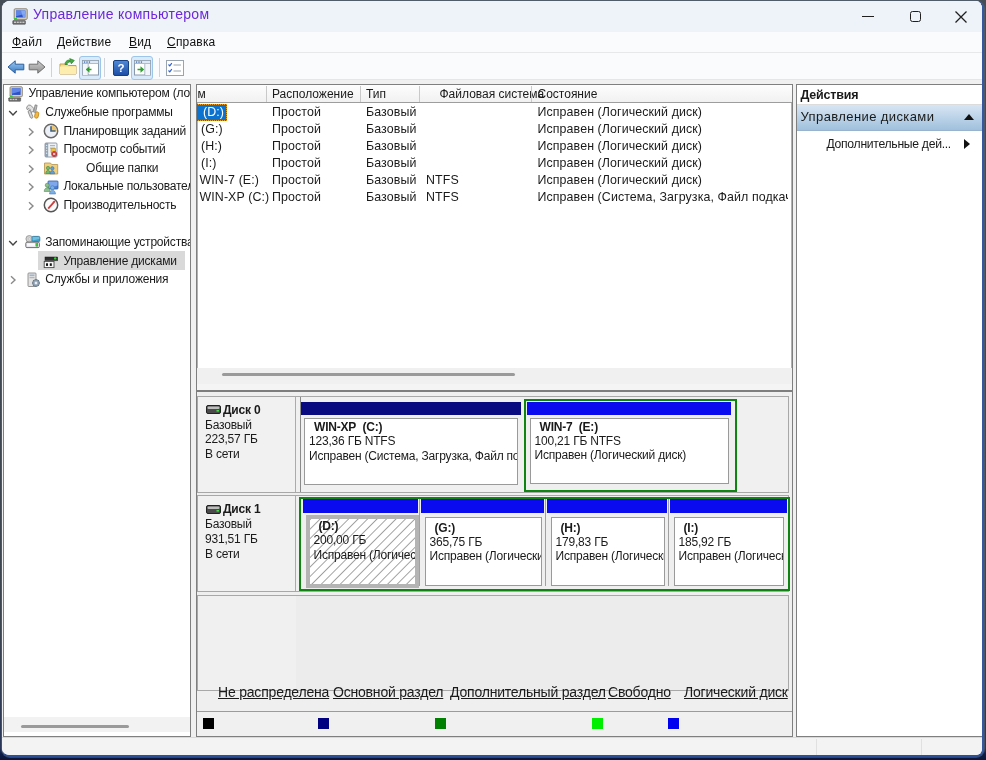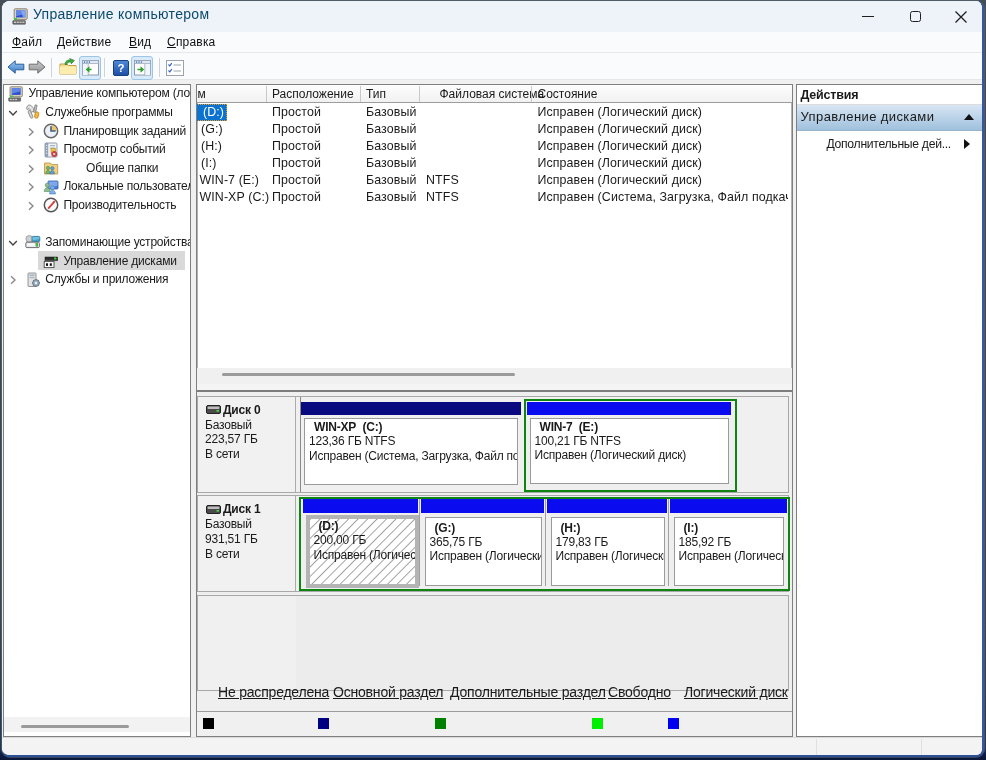--- a/index.html
+++ b/index.html
@@ -4,21 +4,21 @@
 *{margin:0;padding:0;box-sizing:border-box;}
 html,body{width:986px;height:760px;overflow:hidden;}
 body{position:relative;font-family:"Liberation Sans",sans-serif;font-size:12px;color:#1a1a1a;
 background:linear-gradient(180deg,#454d57 0,#3d4650 620px,#2a3758 748px,#0f1c46 754px,#0c1738 760px);}
 .abs{position:absolute;}
 .win{position:absolute;left:2px;top:1px;width:982px;height:756px;background:#f0f0f0;
 border-radius:8px;overflow:hidden;border-right:2px solid #35589f;border-bottom:2px solid #2d4f96;
 box-shadow:0 0 0 1px rgba(90,105,120,.55);}
 .chrome{position:absolute;left:0;top:0;width:100%;height:79px;background:#fafbfd;border-bottom:1px solid #e4e6e8;}
 .tbar{position:absolute;left:0;top:0;width:100%;height:31px;background:#eef3fa;}
-.title{position:absolute;left:31px;top:3.5px;font-size:14px;line-height:18px;color:#0c4a6e;letter-spacing:.3px;}
+.title{position:absolute;left:31px;top:3.5px;font-size:14px;line-height:18px;color:#6d28d9;letter-spacing:.3px;}
 .menu{position:absolute;top:31px;height:20px;line-height:20px;font-size:12px;color:#111;letter-spacing:.2px;}
 .menu span u{text-decoration:underline;}
 .tsep{position:absolute;top:57px;width:1px;height:19px;background:#cfd2d6;}
 .hlbox{position:absolute;top:55px;width:22px;height:24px;background:#d9eafb;border:1px solid #9cc5ea;border-radius:3px;}
 .pane{position:absolute;background:#fff;border:1px solid #7f7f7f;overflow:hidden;}
 .trow{position:absolute;left:0;width:100%;height:19px;line-height:19px;white-space:nowrap;}
 .chev{position:absolute;width:10px;height:10px;}
 .ticon{position:absolute;width:16px;height:16px;}
 .hdrlbl{position:absolute;top:0;height:18px;line-height:18px;color:#1a1a1a;white-space:nowrap;}
 .cell{position:absolute;height:17px;line-height:17px;white-space:nowrap;}
@@ -395,21 +395,21 @@
   </div>
  </div>
 
  <div class="abs" style="left:0;top:625.5px;width:595px;height:1px;background:#9b9b9b;"></div>
  <div class="abs" style="left:0;top:626.5px;width:595px;height:24.5px;background:#f0f0f0;"></div>
  <div class="lgsq" style="left:6.5px;background:#000;"></div>
       <div class="lgtx" style="left:21.5px;">Не распределена</div>
  <div class="lgsq" style="left:121.5px;background:#000080;"></div>
       <div class="lgtx" style="left:136.5px;">Основной раздел</div>
  <div class="lgsq" style="left:238.5px;background:#008000;"></div>
-      <div class="lgtx" style="left:253.5px;">Дополнительные раздел</div>
+      <div class="lgtx" style="left:253.5px;">Дополнительный раздел</div>
  <div class="lgsq" style="left:395.5px;background:#00ef00;"></div>
       <div class="lgtx" style="left:411.5px;">Свободно</div>
  <div class="lgsq" style="left:471.5px;background:#0000f0;"></div>
       <div class="lgtx" style="left:487.5px;">Логический диск</div>
 </div>
 
 <div class="pane" style="left:793.5px;top:83px;width:188.5px;height:653px;">
  <div class="abs" style="left:4px;top:2px;height:17px;line-height:17px;font-size:12.5px;font-weight:bold;letter-spacing:-.2px;">Действия</div>
  <div class="abs" style="left:0;top:18.5px;width:100%;height:1px;background:#dcdcdc;"></div>
  <div class="abs" style="left:0;top:19.5px;width:100%;height:26px;background:linear-gradient(#d8e6f4,#9fc0dc);border-bottom:1px solid #98b4cd;">

